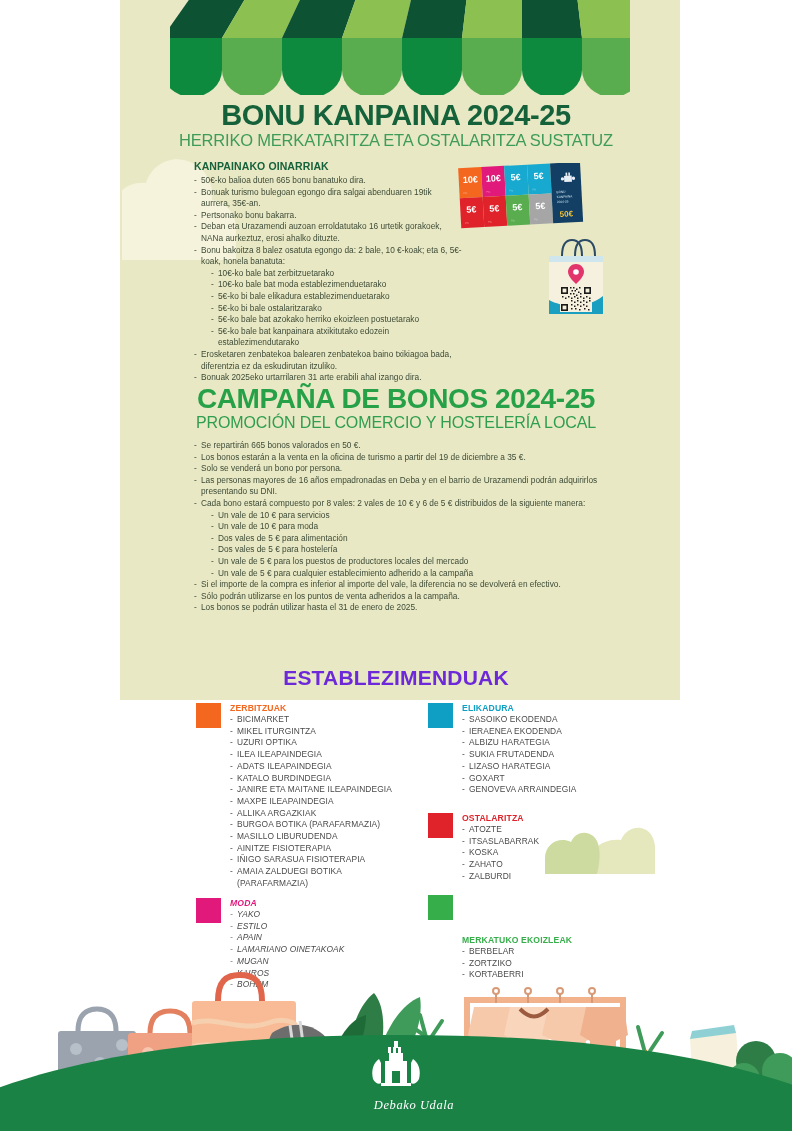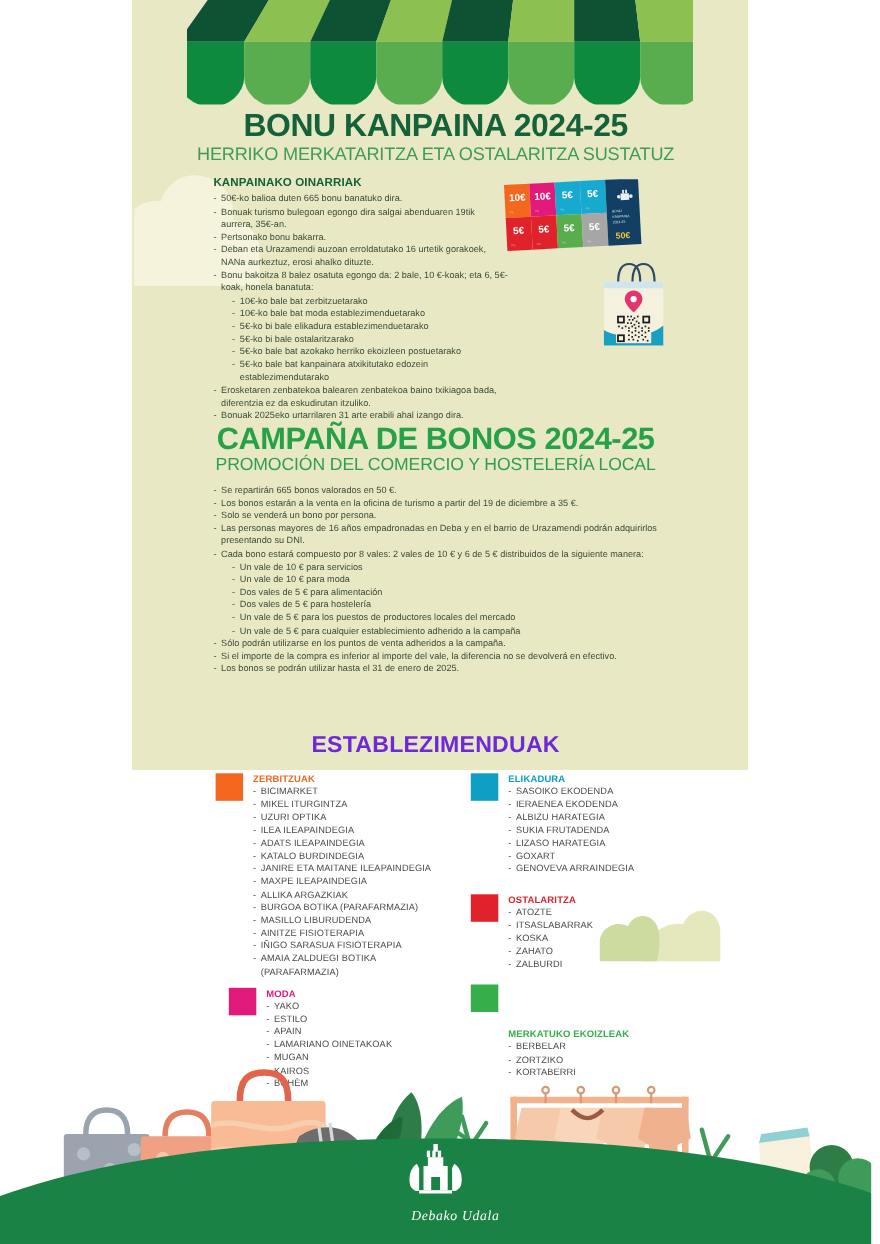--- a/index.html
+++ b/index.html
@@ -107,21 +107,21 @@
   .cat ul { list-style: none; }
   .cat li {
     font-size: 8.4px; line-height: 11.7px; color: #4a4a4a;
     padding-left: 7px; position: relative; letter-spacing: 0.1px;
   }
   .cat li::before { content: "-"; position: absolute; left: 0; top: 0; }
   .cat li.cont { padding-left: 7px; }
   .cat li.cont::before { content: ""; }
 
   .cat-zerbitzuak { left: 196px; top: 703px; }
-  .cat-moda       { left: 208px; top: 898px; }
+  .cat-moda       { left: 196px; top: 898px; font-style: italic; }
   .cat-elikadura  { left: 428px; top: 703px; }
   .cat-ostalaritza{ left: 428px; top: 813px; }
   .cat-ekoizleak  { left: 428px; top: 895px; }
 
   
   .bottom-art { position: absolute; left: 0; bottom: 0; width: 800px; height: 160px; }
   .footer-logo {
     position: absolute; left: 0; right: 0; bottom: 18px;
     text-align: center;
   }
@@ -328,22 +328,22 @@
         <li>Solo se venderá un bono por persona.</li>
         <li>Las personas mayores de 16 años empadronadas en Deba y en el barrio de Urazamendi podrán adquirirlos</li>
         <li class="cont">presentando su DNI.</li>
         <li>Cada bono estará compuesto por 8 vales: 2 vales de 10 € y 6 de 5 € distribuidos de la siguiente manera:</li>
         <li class="sub">Un vale de 10 € para servicios</li>
         <li class="sub">Un vale de 10 € para moda</li>
         <li class="sub">Dos vales de 5 € para alimentación</li>
         <li class="sub">Dos vales de 5 € para hostelería</li>
         <li class="sub">Un vale de 5 € para los puestos de productores locales del mercado</li>
         <li class="sub">Un vale de 5 € para cualquier establecimiento adherido a la campaña</li>
+        <li>Si el importe de la compra es inferior al importe del vale, la diferencia no se devolverá en efectivo.</li>
         <li>Sólo podrán utilizarse en los puntos de venta adheridos a la campaña.</li>
-        <li>Si el importe de la compra es inferior al importe del vale, la diferencia no se devolverá en efectivo.</li>
         <li>Los bonos se podrán utilizar hasta el 31 de enero de 2025.</li>
       </ul>
   </div>
 
   <div class="est-title">ESTABLEZIMENDUAK</div>
 
   <svg class="cloud-right" viewBox="0 0 110 62">
     <path d="M40,62 C40,40 56,26 76,28 C84,10 108,12 110,34 L110,62 Z" fill="#e5e7bd"></path>
     <path d="M0,62 L0,46 C0,32 14,24 26,30 C32,16 52,18 54,36 C56,48 52,62 52,62 Z" fill="#cddba0"></path>
   </svg>

